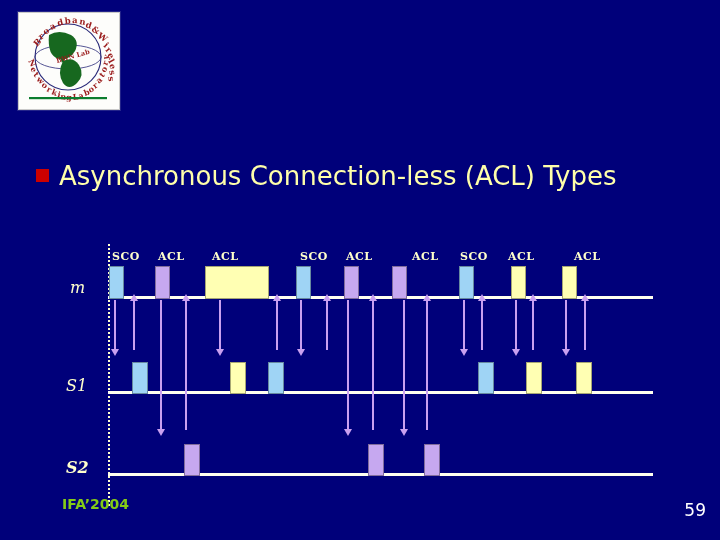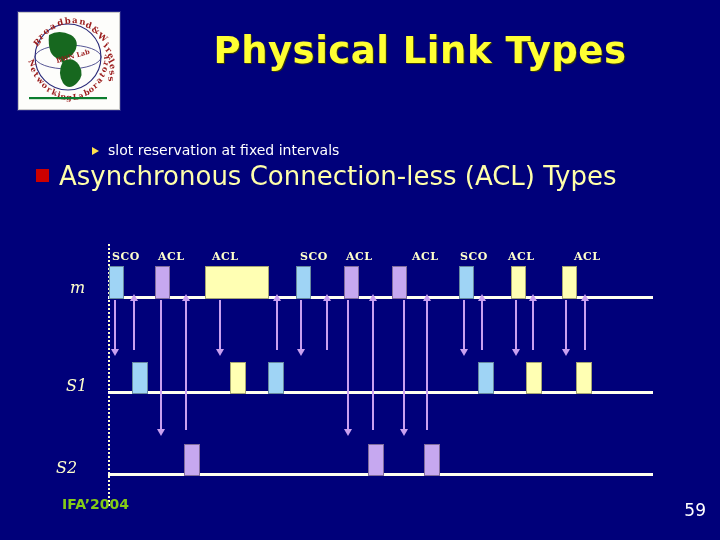--- a/index.html
+++ b/index.html
@@ -126,38 +126,33 @@
         <text transform="translate(84,65) rotate(-52)">t</text>
         <text transform="translate(86,60) rotate(-60)">o</text>
         <text transform="translate(88,53) rotate(-68)">r</text>
         <text transform="translate(89,47) rotate(-76)">y</text>
       </g>
       <text x="38" y="50" transform="rotate(-16 38 50)" fill="#9a1b1b" font-family="DejaVu Serif, serif" font-size="6.5" font-weight="bold">BWN Lab</text>
       <rect x="10" y="84" width="78" height="2.2" fill="#0b7d2e"></rect>
     </svg>
   </div>
 
-  <div class="title">Physical Link Types</div>
-
-  <div class="b1s">
-    <span class="tri"></span>
-    <span class="tx">slot reservation at fixed intervals</span>
-  </div>
+
 
   <div class="b2">
     <span class="sq"></span>
     <span class="tx">Asynchronous Connection-less (ACL) Types</span>
   </div>
 
   <div class="diagram">
     <div class="vline"></div>
 
     <div class="rowlabel" style="left:70px;top:42px;">m</div>
     <div class="rowlabel" style="left:66px;top:140px;">S1</div>
-    <div class="rowlabel" style="left:56px;top:222px;">S2</div>
+    <div class="rowlabel" style="left:66px;top:222px;font-weight:bold;">S2</div>
 
     <div class="axis" id="axis-m" style="left:108px;top:60px;width:545px;"></div>
     <div class="axis" id="axis-s1" style="left:108px;top:155px;width:545px;"></div>
     <div class="axis" id="axis-s2" style="left:108px;top:237px;width:545px;"></div>
 
     <div id="slot-labels">
         <div class="lbl" style="left: 112px; top: 14px;">SCO</div>
         <div class="lbl" style="left: 158px; top: 14px;">ACL</div>
         <div class="lbl" style="left: 212px; top: 14px;">ACL</div>
         <div class="lbl" style="left: 300px; top: 14px;">SCO</div>

